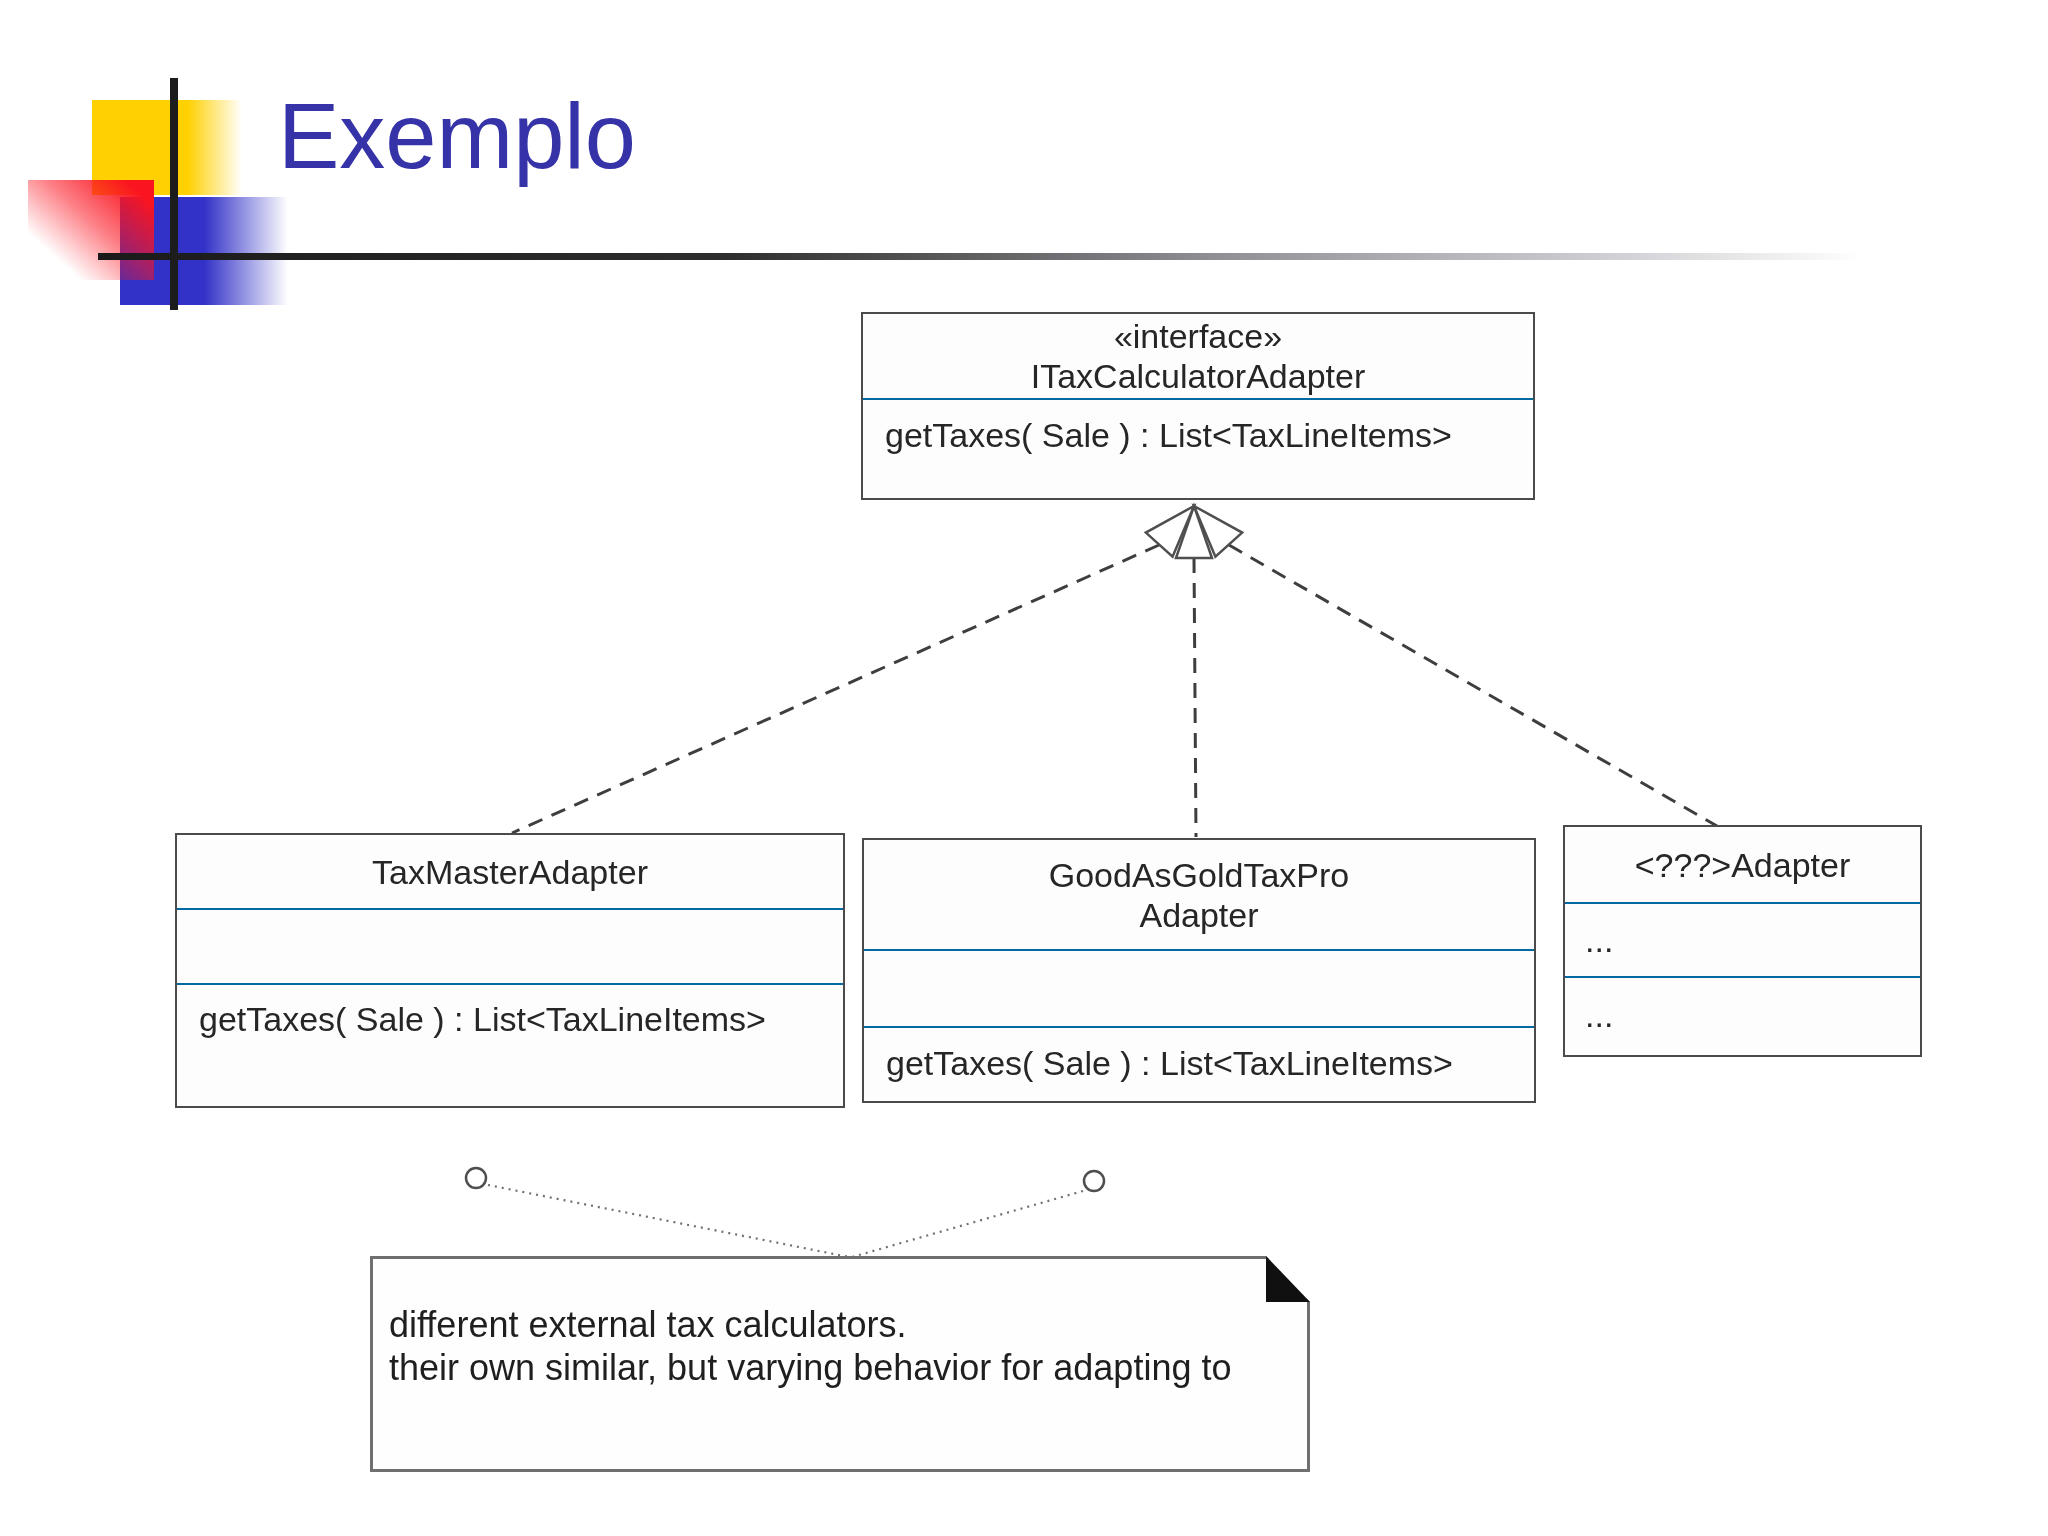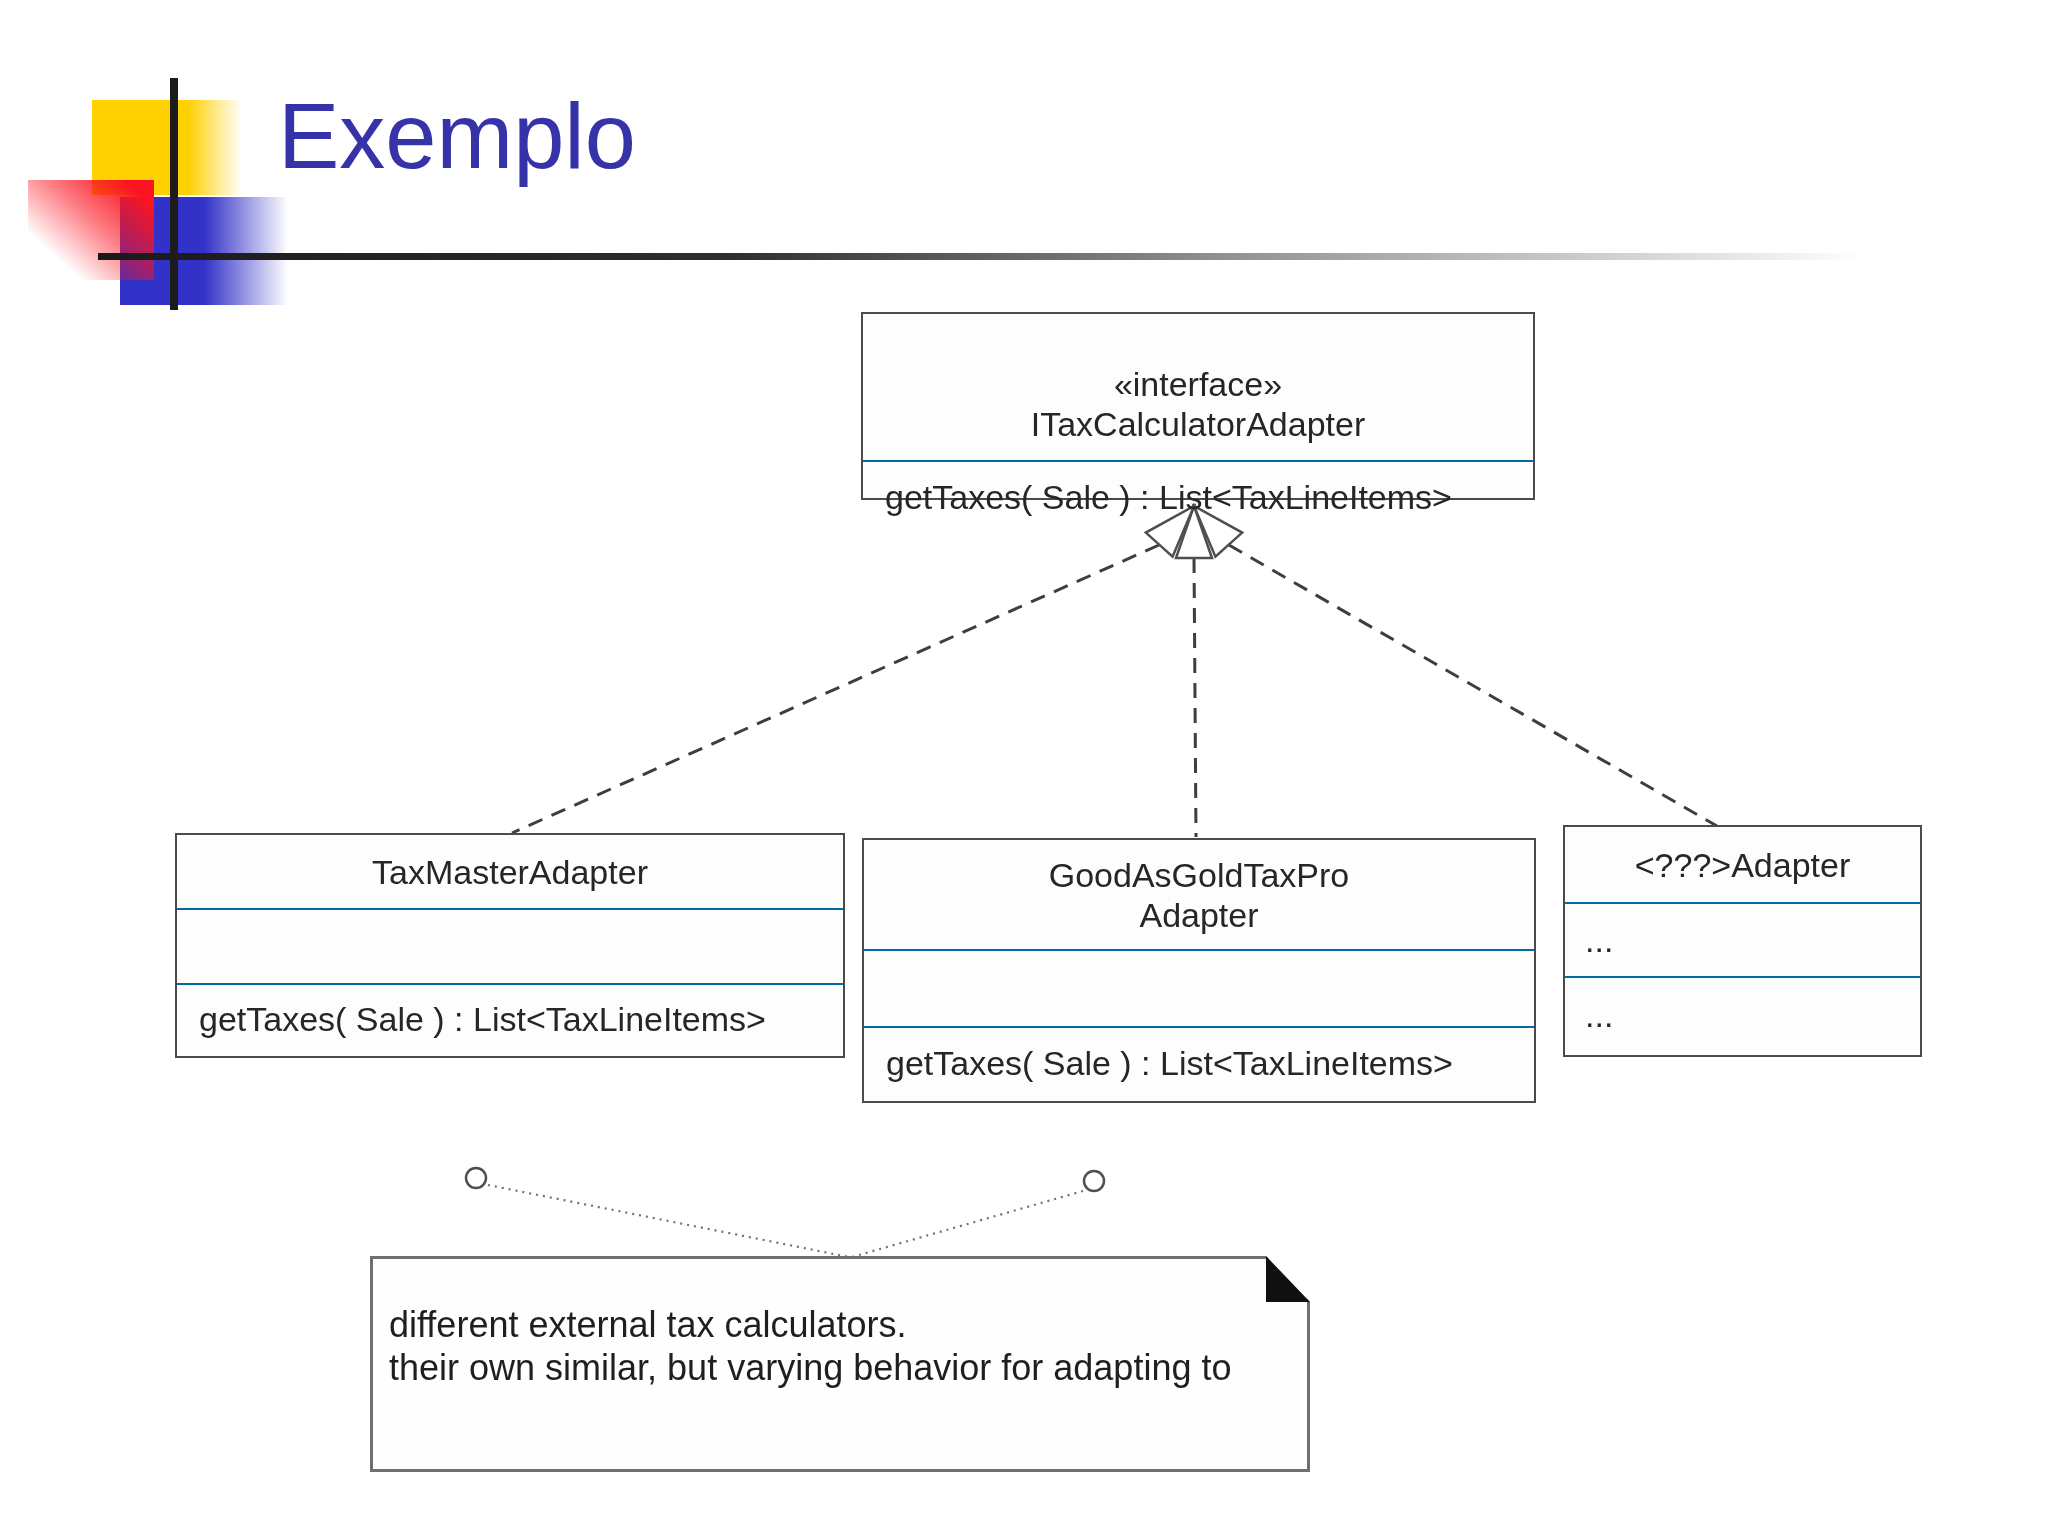--- a/index.html
+++ b/index.html
@@ -63,30 +63,30 @@
       <polygon points="1194,506 1176,558 1212,558" fill="#ffffff" stroke="#4f4f4f" stroke-width="2.5"></polygon>
     </g>
 
     <line x1="488" y1="1185" x2="849" y2="1257" stroke="#707070" stroke-width="2.2" stroke-dasharray="2 5"></line>
     <line x1="1083" y1="1191" x2="852" y2="1257" stroke="#707070" stroke-width="2.2" stroke-dasharray="2 5"></line>
     <circle cx="476" cy="1178" r="10" fill="#ffffff" stroke="#4f4f4f" stroke-width="2.5"></circle>
     <circle cx="1094" cy="1181" r="10" fill="#ffffff" stroke="#4f4f4f" stroke-width="2.5"></circle>
   </svg>
 
   <div class="abs uml-box" style="left:861px;top:312px;width:674px;height:188px;">
-    <div class="compartment center-col" style="height:112px;margin-top:34px;">
+    <div class="compartment center-col" style="height:84px;">
       <div class="uml-text">«interface»</div>
       <div class="uml-text">ITaxCalculatorAdapter</div>
     </div>
     <div class="compartment left-row" style="height:72px;">
       <div class="uml-text">getTaxes( Sale ) : List&lt;TaxLineItems&gt;</div>
     </div>
   </div>
 
-  <div class="abs uml-box" style="left:175px;top:833px;width:670px;height:225px;">
+  <div class="abs uml-box" style="left:175px;top:833px;width:670px;height:275px;">
     <div class="compartment center-col" style="height:73px;">
       <div class="uml-text">TaxMasterAdapter</div>
     </div>
     <div class="compartment" style="height:75px;">
       <div class="uml-text"></div>
     </div>
     <div class="compartment left-row" style="height:69px;">
       <div class="uml-text">getTaxes( Sale ) : List&lt;TaxLineItems&gt;</div>
     </div>
   </div>

